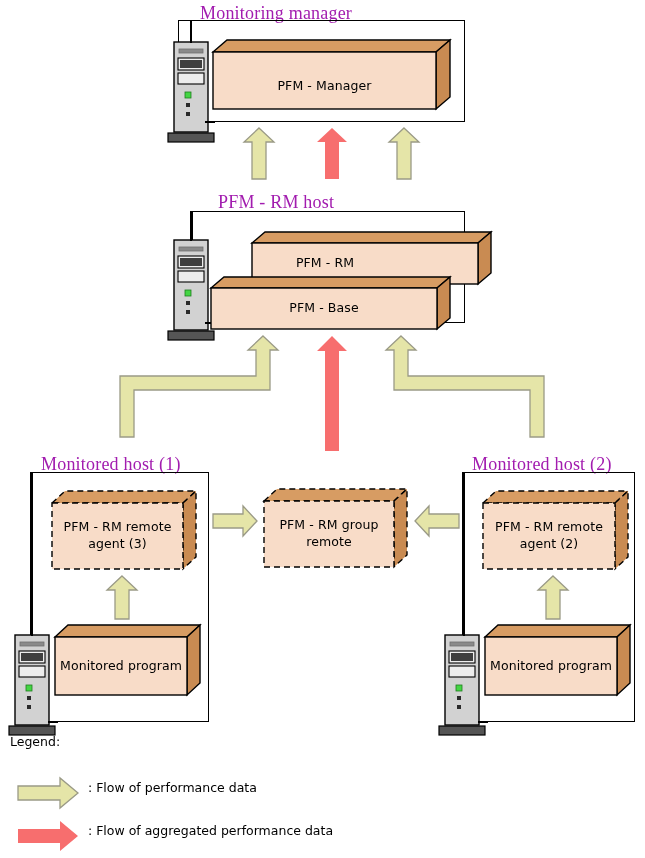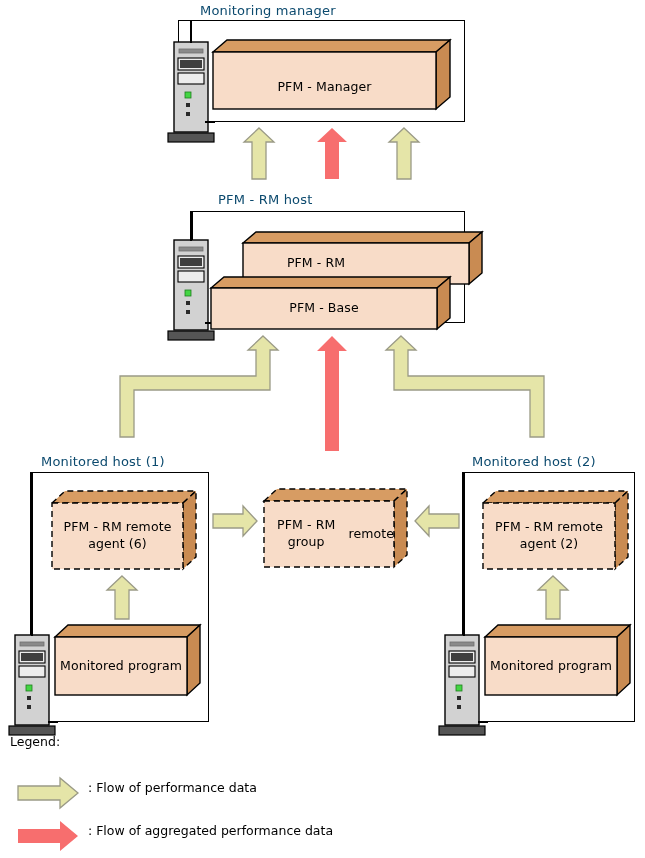--- a/index.html
+++ b/index.html
@@ -19,24 +19,25 @@
   }
   .abs { position: absolute; }
 
   
   .host-frame {
     border: 1.5px solid #000;
     background: transparent;
     box-sizing: border-box;
   }
   .host-label {
-    font-size: 13px;
-    color: #0c4a6e;
+    font-size: 18px;
+    color: #a21caf;
     white-space: nowrap;
     letter-spacing: 0.2px;
+    font-family: Liberation Serif, serif;
   }
 
   
   .box3d { position: absolute; }
   .box3d svg { display: block; overflow: visible; }
   .box3d .lbl {
     position: absolute;
     left: 0;
     display: flex;
     align-items: center;
@@ -98,21 +99,21 @@
 
   <div class="conn" style="left:190px; top:20px; width:1.5px; height:23px;"></div>
   <div class="conn" style="left:205px; top:121px; width:10px; height:1.5px;"></div>
 
   <div class="box3d" style="left:213px; top:40px;">
     <svg width="238" height="72" viewBox="0 0 238 72">
       <polygon points="0,12 14,0 237,0 223,12" fill="#D79C63" stroke="#000" stroke-width="1.4"></polygon>
       <polygon points="223,12 237,0 237,57 223,69" fill="#C98B52" stroke="#000" stroke-width="1.4"></polygon>
       <rect x="0" y="12" width="223" height="57" fill="#F8DCC8" stroke="#000" stroke-width="1.4"></rect>
     </svg>
-    <div class="lbl" style="top:20px; width:223px; height:55px;">PFM - Manager</div>
+    <div class="lbl" style="top:12px; width:223px; height:68px;">PFM - Manager</div>
   </div>
 
   <div class="arrow" style="left:243px; top:128px;">
     <svg width="32" height="52" viewBox="0 0 32 52">
       <polygon points="16,0 31,14 23,14 23,51 9,51 9,14 1,14" fill="#E5E5A8" stroke="#9A9A86" stroke-width="1.3"></polygon>
     </svg>
   </div>
   <div class="arrow" style="left:316px; top:128px;">
     <svg width="32" height="52" viewBox="0 0 32 52">
       <polygon points="16,0 31,14 23,14 23,51 9,51 9,14 1,14" fill="#F76E6E" stroke="none"></polygon>
@@ -137,21 +138,21 @@
       <rect x="11" y="33" width="26" height="11" fill="#EDEDED" stroke="#000" stroke-width="1.1"></rect>
       <rect x="18" y="52" width="6" height="6" fill="#44D544" stroke="#1E7D1E" stroke-width="0.8"></rect>
       <rect x="19" y="63" width="4" height="4" fill="#2A2A2A"></rect>
       <rect x="19" y="72" width="4" height="4" fill="#2A2A2A"></rect>
       <rect x="1" y="93" width="46" height="9" fill="#555555" stroke="#000" stroke-width="1.2"></rect>
     </svg>
   </div>
   <div class="conn" style="left:190px; top:211px; width:1.5px; height:30px;"></div>
   <div class="conn" style="left:205px; top:322px; width:10px; height:1.5px;"></div>
 
-  <div class="box3d" style="left:203px; top:232px;padding-left:40px;">
+  <div class="box3d" style="left:212px; top:232px;padding-left:40px;">
     <svg width="240" height="54" viewBox="0 0 240 54">
       <polygon points="0,11 13,0 239,0 226,11" fill="#D79C63" stroke="#000" stroke-width="1.4"></polygon>
       <polygon points="226,11 239,0 239,41 226,52" fill="#C98B52" stroke="#000" stroke-width="1.4"></polygon>
       <rect x="0" y="11" width="226" height="41" fill="#F8DCC8" stroke="#000" stroke-width="1.4"></rect>
     </svg>
     <div class="lbl" style="top:11px; width:226px; height:41px;">PFM - RM</div>
   </div>
 
   <div class="box3d" style="left:211px; top:277px;text-decoration:underline;">
     <svg width="240" height="54" viewBox="0 0 240 54">
@@ -201,21 +202,21 @@
   <div class="conn" style="left:48px; top:721px; width:10px; height:1.5px;"></div>
 
   <div class="box3d" style="left:52px; top:491px;">
     <svg width="145" height="80" viewBox="0 0 145 80">
       <polygon points="0,12 13,0 144,0 131,12" fill="#D79C63" stroke="#000" stroke-width="1.4" stroke-dasharray="6 4"></polygon>
       <polygon points="131,12 144,0 144,66 131,78" fill="#C98B52" stroke="#000" stroke-width="1.4" stroke-dasharray="6 4"></polygon>
       <rect x="0" y="12" width="131" height="66" fill="#F8DCC8" stroke="#000" stroke-width="1.4" stroke-dasharray="6 4"></rect>
     </svg>
     <div class="lbl" style="top:12px; width:131px; height:66px; flex-direction:column;">
       <span>PFM - RM remote</span>
-      <span>agent (6)</span>
+      <span>agent (3)</span>
     </div>
   </div>
 
   <div class="arrow" style="left:106px; top:576px;">
     <svg width="32" height="44" viewBox="0 0 32 44">
       <polygon points="16,0 31,14 23,14 23,43 9,43 9,14 1,14" fill="#E5E5A8" stroke="#9A9A86" stroke-width="1.3"></polygon>
     </svg>
   </div>
 
   <div class="box3d" style="left:55px; top:625px;">
@@ -226,21 +227,21 @@
     </svg>
     <div class="lbl" style="top:12px; width:132px; height:58px;">Monitored  program</div>
   </div>
 
   <div class="box3d" style="left:264px; top:489px;">
     <svg width="144" height="80" viewBox="0 0 144 80">
       <polygon points="0,12 13,0 143,0 130,12" fill="#D79C63" stroke="#000" stroke-width="1.4" stroke-dasharray="6 4"></polygon>
       <polygon points="130,12 143,0 143,66 130,78" fill="#C98B52" stroke="#000" stroke-width="1.4" stroke-dasharray="6 4"></polygon>
       <rect x="0" y="12" width="130" height="66" fill="#F8DCC8" stroke="#000" stroke-width="1.4" stroke-dasharray="6 4"></rect>
     </svg>
-    <div class="lbl" style="top:12px; width:130px; height:66px; flex-direction:row;">
+    <div class="lbl" style="top:12px; width:130px; height:66px; flex-direction:column;">
       <span>PFM - RM group</span>
       <span>remote</span>
     </div>
   </div>
 
   <div class="arrow" style="left:212px; top:505px;">
     <svg width="46" height="32" viewBox="0 0 46 32">
       <polygon points="45,16 31,31 31,23 1,23 1,9 31,9 31,1" fill="#E5E5A8" stroke="#9A9A86" stroke-width="1.3"></polygon>
     </svg>
   </div>

